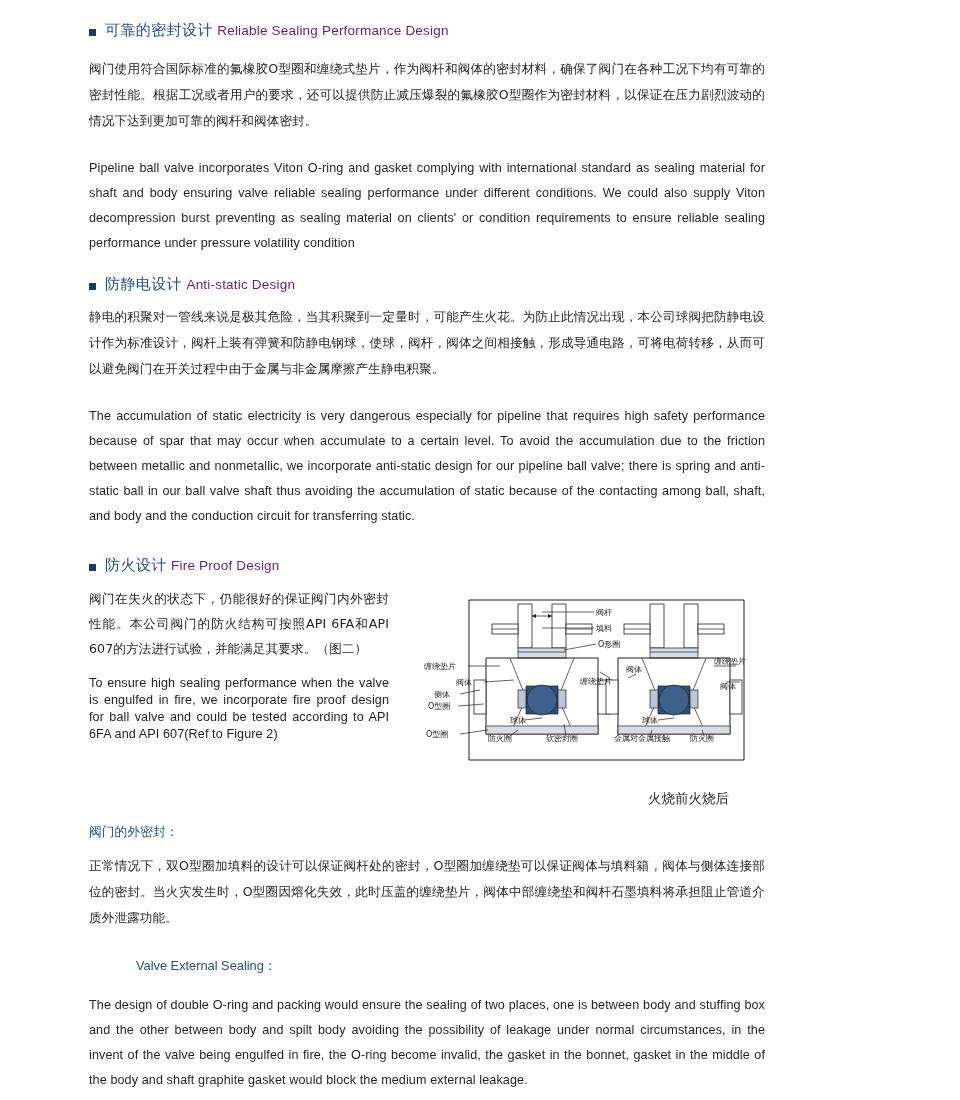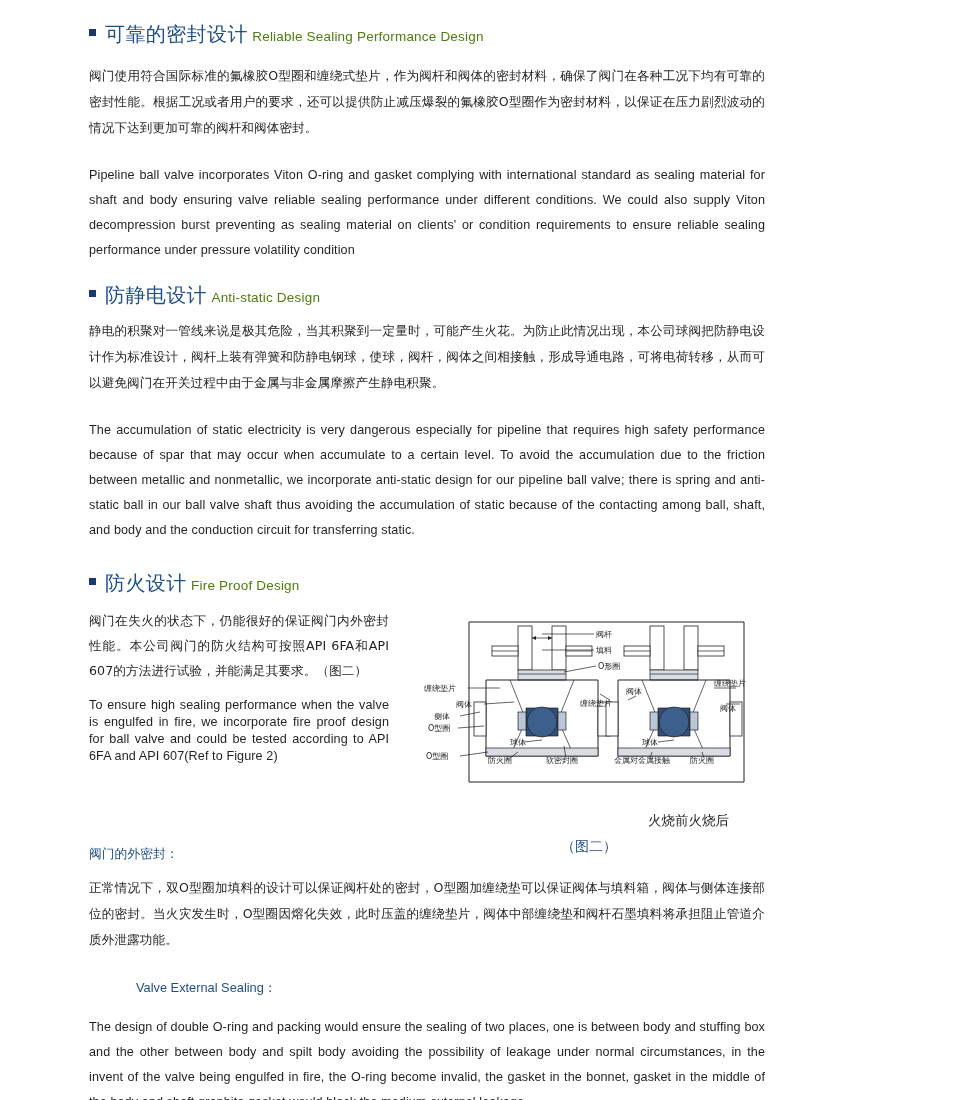--- a/index.html
+++ b/index.html
@@ -40,29 +40,29 @@
     height: 7px;
     background: #1b3a6b;
     margin-top: 9px;
     margin-right: 9px;
     flex: 0 0 auto;
   }
   .head-text {
     display: block;
   }
   .head-cn {
-    font-size: 20px;
+    font-size: 15px;
     color: #1f4e88;
     line-height: 1.45;
     letter-spacing: 0.4px;
     font-family: "DejaVu Sans", "Liberation Sans", sans-serif;
   }
   .head-en {
     font-size: 13.5px;
-    color: #4d7c0f;
+    color: #701a75;
     line-height: 1.5;
     letter-spacing: 0.2px;
     margin-top: 1px;
   }
 
   
   p {
     margin: 0;
   }
   .p-cn {
@@ -306,21 +306,20 @@
           <text class="lbl" x="200" y="147">金属对金属接触</text>
 
           <line class="ln-thin" x1="288" y1="136" x2="290" y2="142"></line>
           <text class="lbl" x="276" y="147">防火圈</text>
         </svg>
 
         <div class="fig-caption-row">
           <span class="fig-caption">火烧前</span>
           <span class="fig-caption">火烧后</span>
         </div>
-        <div class="fig-number">（图二）</div>
       </div>
     </div>
 
     <div class="gap-18"></div>
     <div class="sub-head-cn">阀门的外密封：</div>
     <div class="gap-8"></div>
     <p class="p-cn">正常情况下，双O型圈加填料的设计可以保证阀杆处的密封，O型圈加缠绕垫可以保证阀体与填料箱，阀体与侧体连接部位的密封。当火灾发生时，O型圈因熔化失效，此时压盖的缠绕垫片，阀体中部缠绕垫和阀杆石墨填料将承担阻止管道介质外泄露功能。</p>
     <div class="gap-22"></div>
     <div class="sub-head-en">Valve External Sealing：</div>
     <div class="gap-14"></div>

